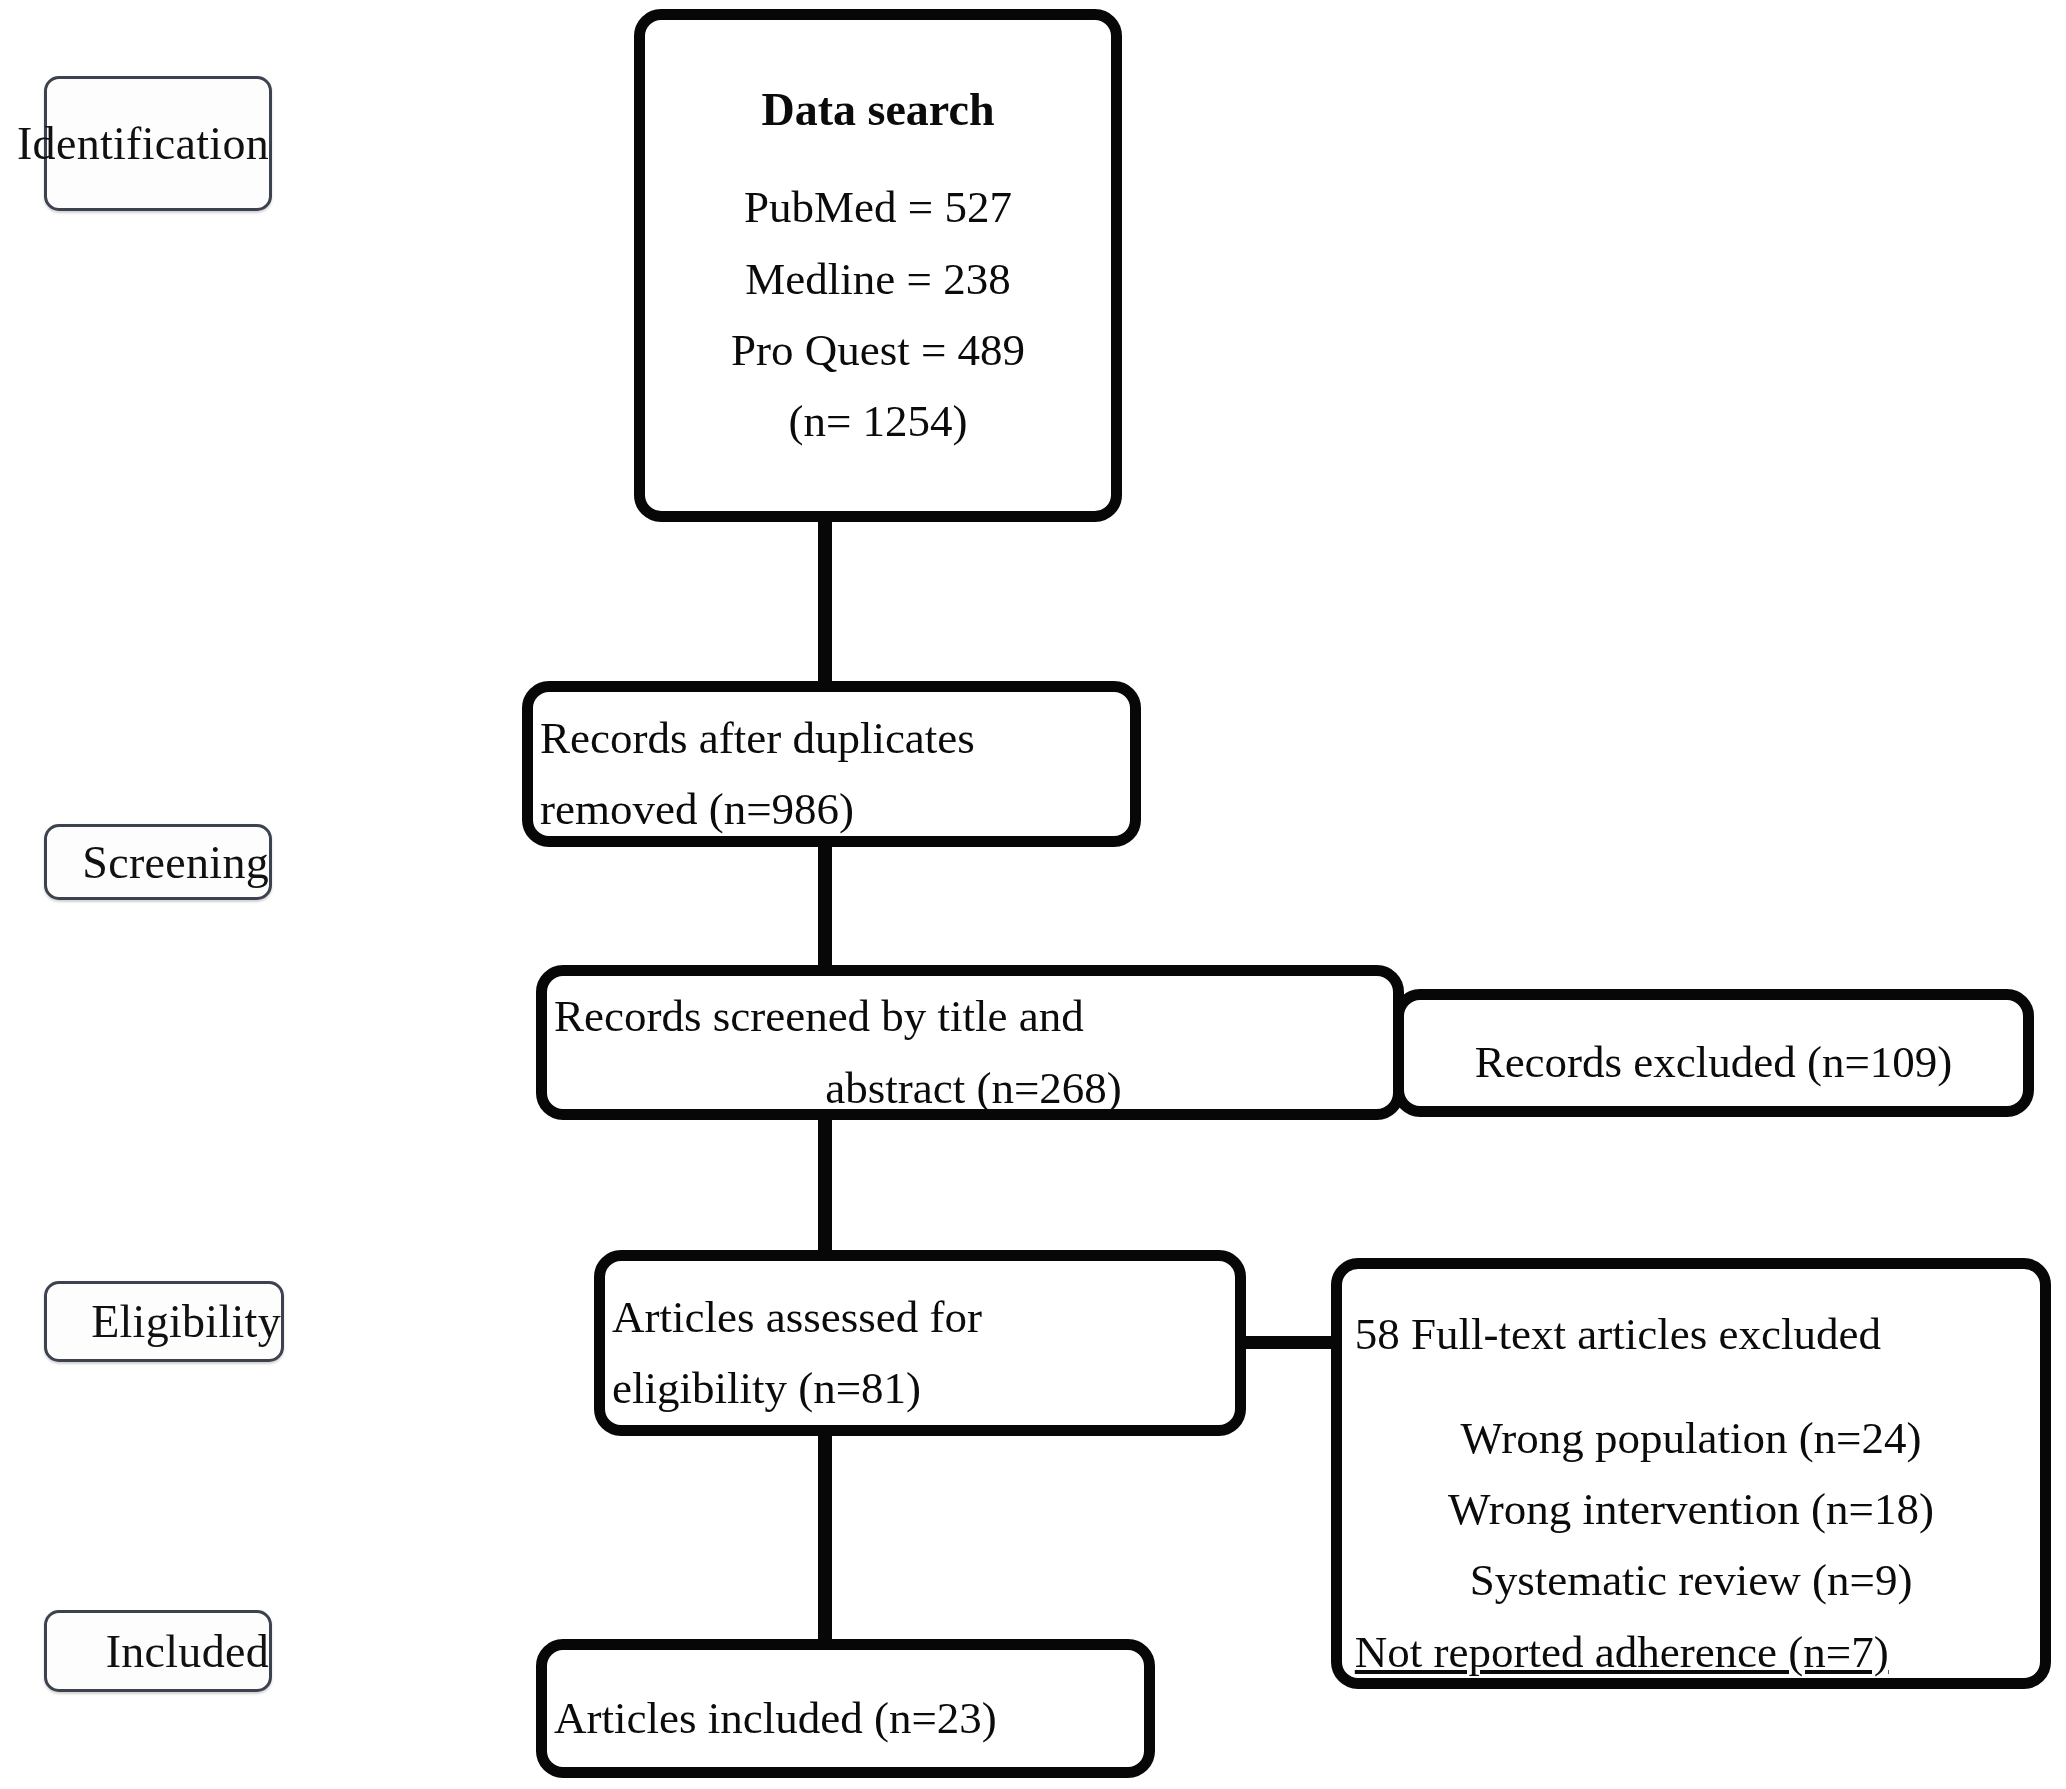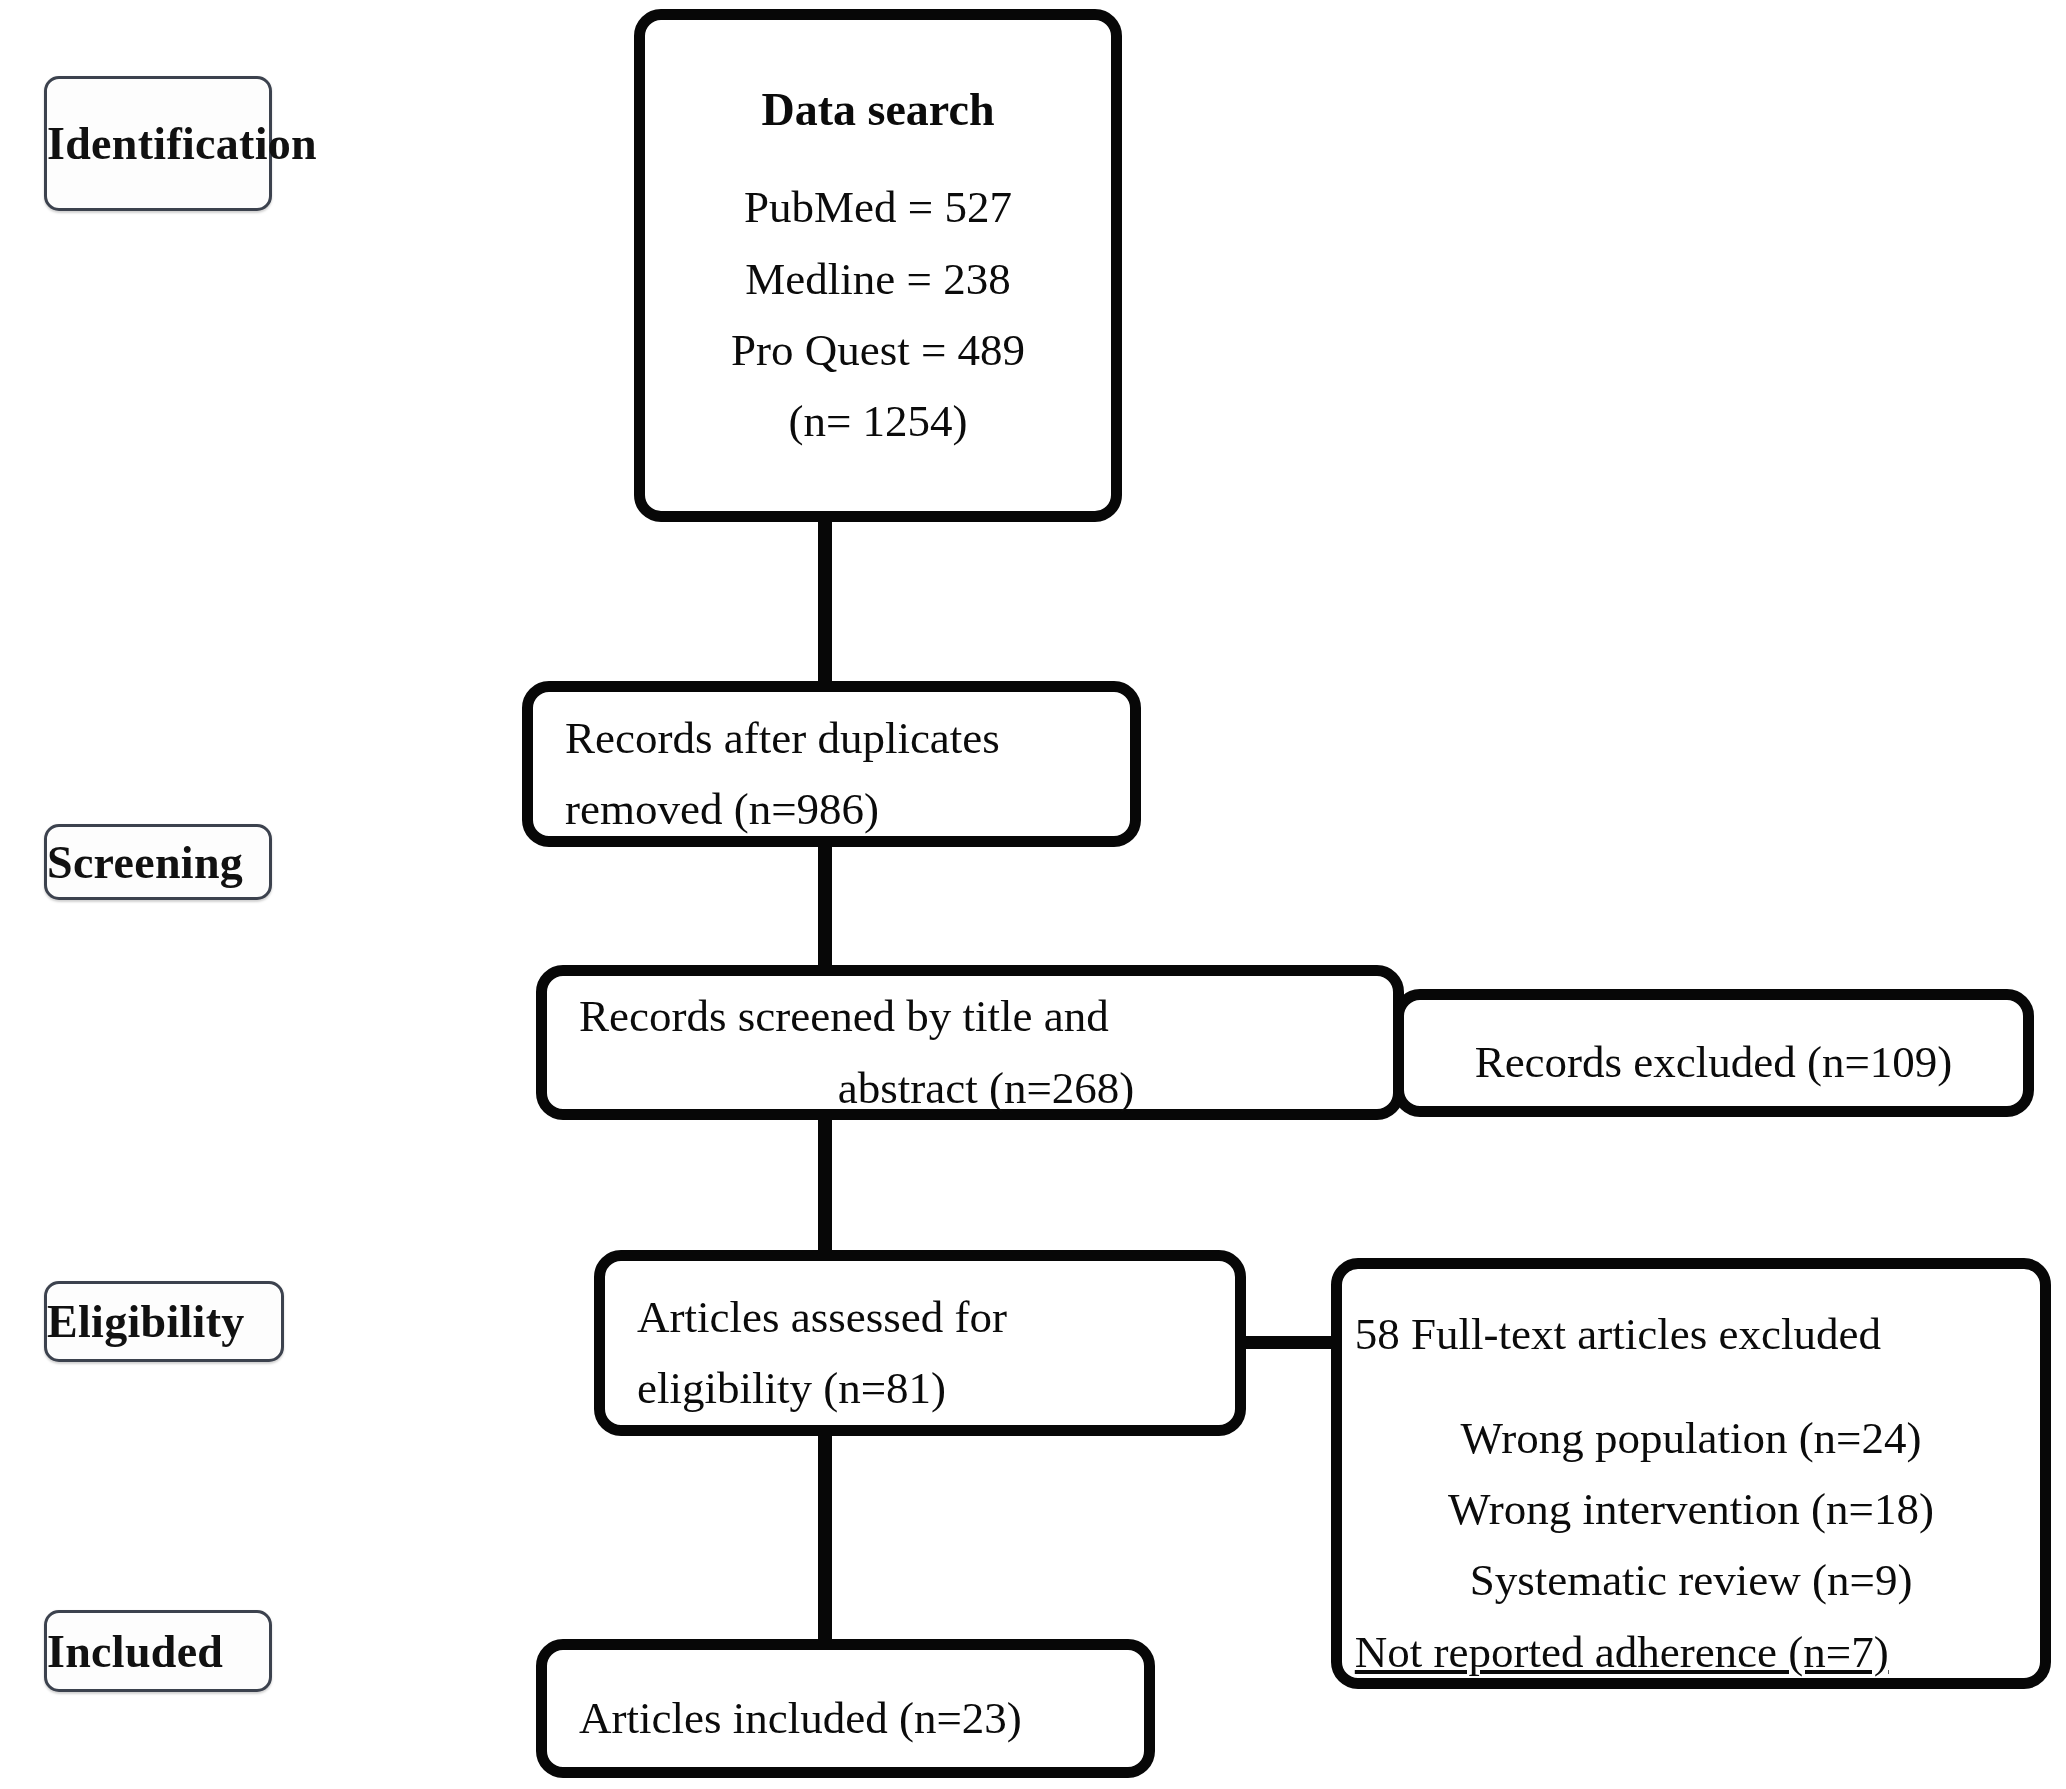--- a/index.html
+++ b/index.html
@@ -11,26 +11,25 @@
   }
   #stage{position:absolute;left:0;top:0;width:2066px;height:1789px;}
 
   
   .phase-label{
     position:absolute;
     box-sizing:border-box;
     background:#fdfdfd;
     border:3.5px solid #3c424e;
     border-radius:15px;
-    display:flex;align-items:center;justify-content:flex-start;
+    display:flex;align-items:center;justify-content:flex-end;
     font-size:46px;
     letter-spacing:0.3px;
     color:#111;
     box-shadow:0 1.7px 2.3px rgba(0,0,0,.18);
-    font-weight:bold;
   }
 
   
   .flow-box{
     position:absolute;
     box-sizing:border-box;
     background:#ffffff;
     border:11.6px solid #070707;
     border-radius:27px;
     display:flex;
@@ -42,21 +41,21 @@
     z-index:3;
   }
   .flow-box .ttl{
     font-weight:bold;
     text-align:center;
     font-size:46px;
     margin-bottom:25.6px;
   }
   .flow-box .ln{white-space:pre;margin-top:20px;}
   .flow-box.center-txt{align-items:center;text-align:center;border-radius:27px;}
-  .flow-box.left-txt{align-items:flex-start;text-align:left;padding-left:32px;}
+  .flow-box.left-txt{align-items:flex-start;text-align:left;padding-left:7px;}
 
   
   .conn-v{position:absolute;background:#070707;width:14px;z-index:1;}
   .conn-h{position:absolute;background:#070707;height:12.8px;z-index:1;}
 
   
   #lbl-identification{left:44px;  top:76px;  width:228px; height:135px;}
   #lbl-screening    {left:44px;  top:824px; width:228px; height:76px;}
   #lbl-eligibility  {left:44px;  top:1281px; width:240px; height:81px;}
   #lbl-included     {left:44px;  top:1610px; width:228px; height:82px;}

